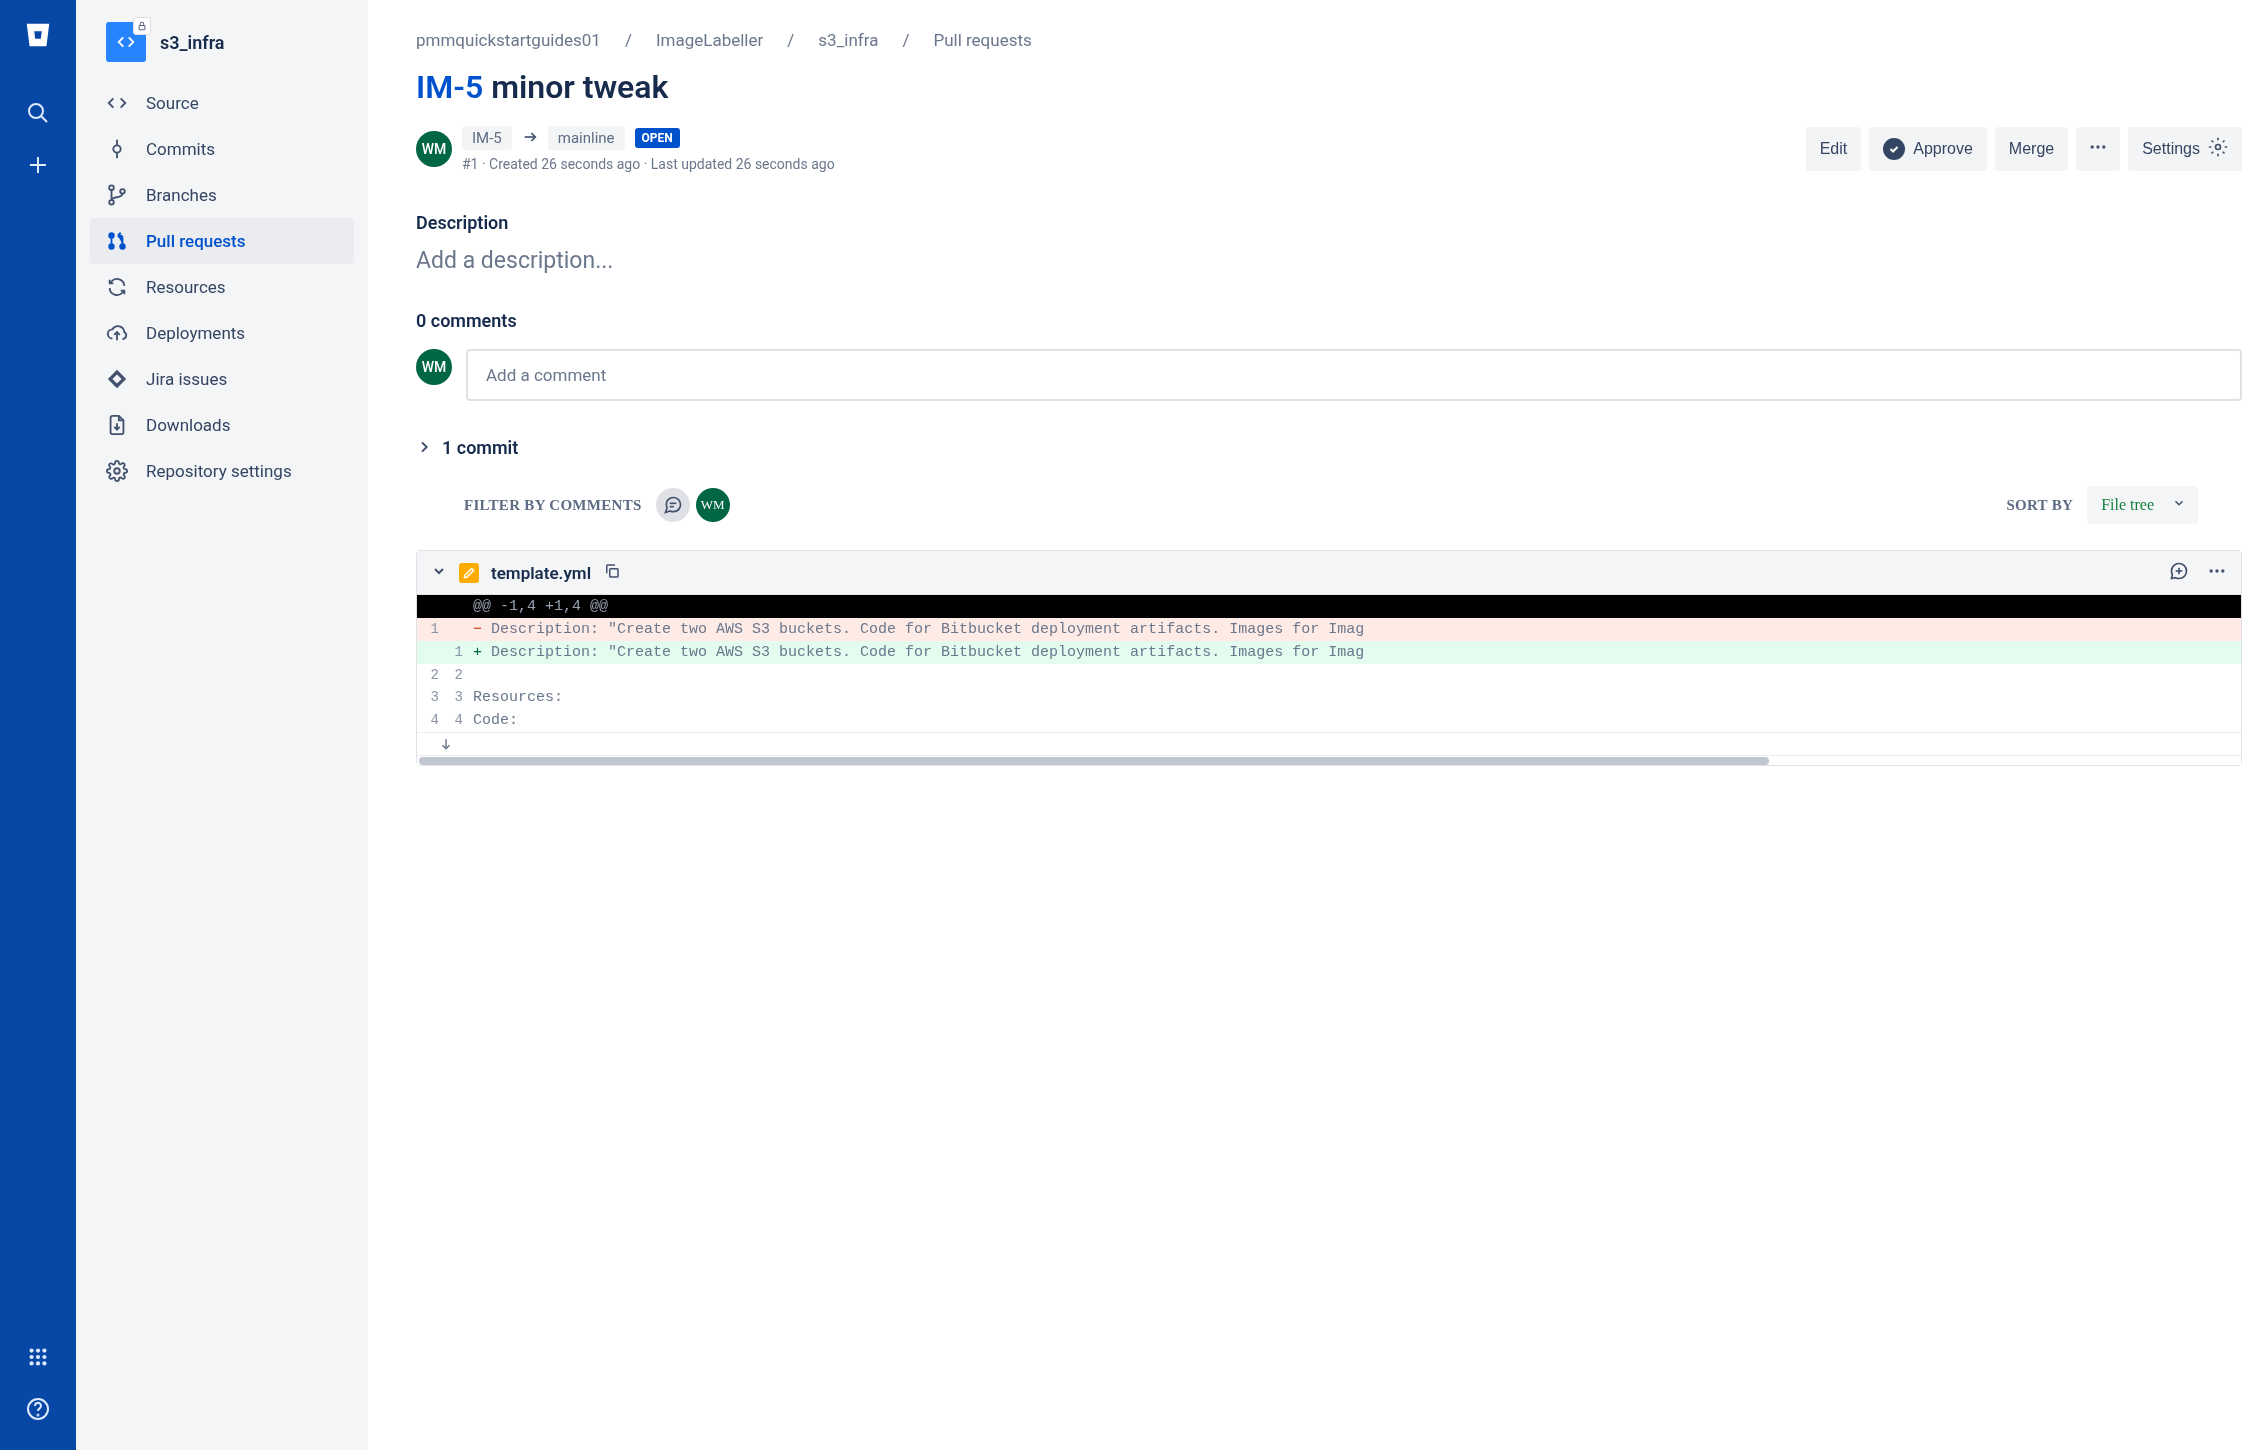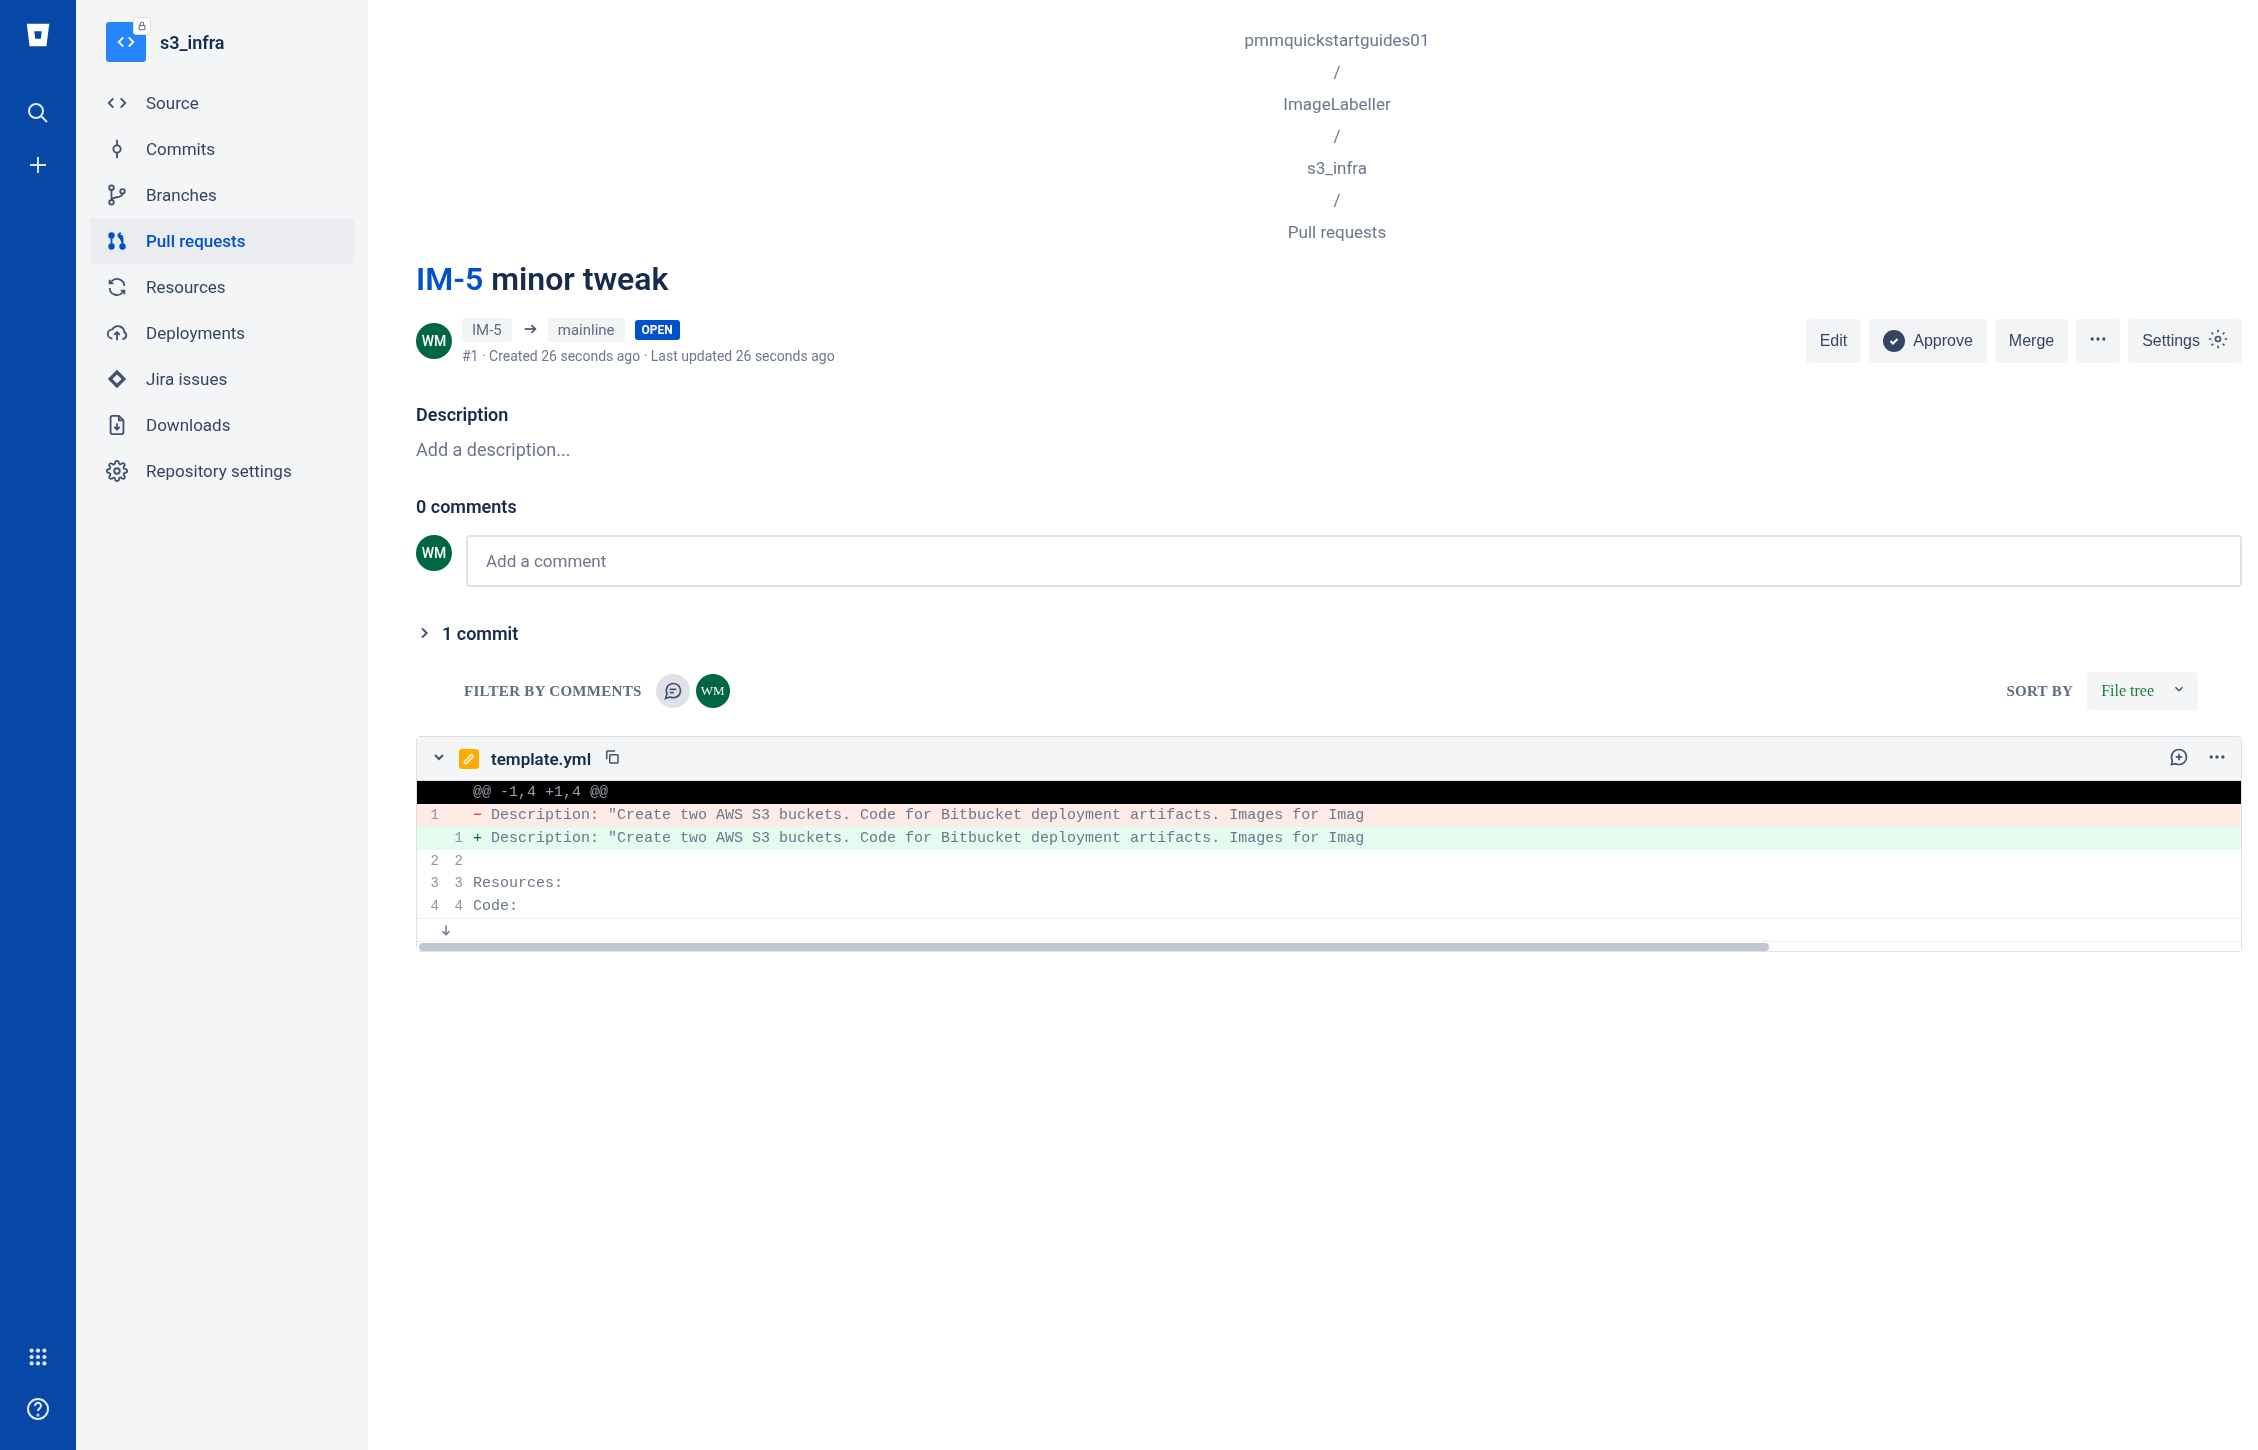--- a/index.html
+++ b/index.html
@@ -83,26 +83,24 @@
 .nav-item.active { background: #EBECF0; color: #0052CC; font-weight: 500;}
 .nav-item.active svg { stroke: #0052CC; fill: #0052CC;}
 
 .main {
   flex: 1;
   overflow: auto;
   padding: 30px 0 0 48px;
 }
 .breadcrumbs {
   display: flex;
-  gap: 12px;
+  gap: 24px;
   font-size: 17px;
   color: #6B778C;
   margin-bottom: 18px;
-  align-items:center;
-  flex-direction:column;
 }
 .breadcrumbs a { color: #6B778C; text-decoration: none; cursor:pointer;}
 .breadcrumbs .sep { color: #6B778C; }
 .pr-title {
   font-size: 32px;
   font-weight: 600;
   margin-bottom: 20px;
 }
 .pr-title .issue-link { color: #0052CC; }
 .pr-meta-row {
@@ -155,21 +153,21 @@
   font-size: 16px;
   color: #344563;
   cursor: pointer;
   font-weight: 500;
   display:flex;align-items:center;gap:8px;
 }
 .approve-check {
   width:22px;height:22px;border-radius:50%;background:#344563;display:flex;align-items:center;justify-content:center;
 }
 .section-label { font-size: 18px; font-weight: 600; margin-bottom: 14px; color:#172B4D;}
-.desc-placeholder { color: #6B778C; font-size: 18px; margin-bottom: 36px; cursor:text;}
+.desc-placeholder { color: #6B778C; font-size: 23px; margin-bottom: 36px; cursor:text;}
 .collapsible {
   display: flex;
   align-items: center;
   gap: 10px;
   font-size: 18px;
   font-weight: 600;
   margin-bottom: 28px;
   cursor: pointer;
 }
 .chev { transform: translateY(1px); }

